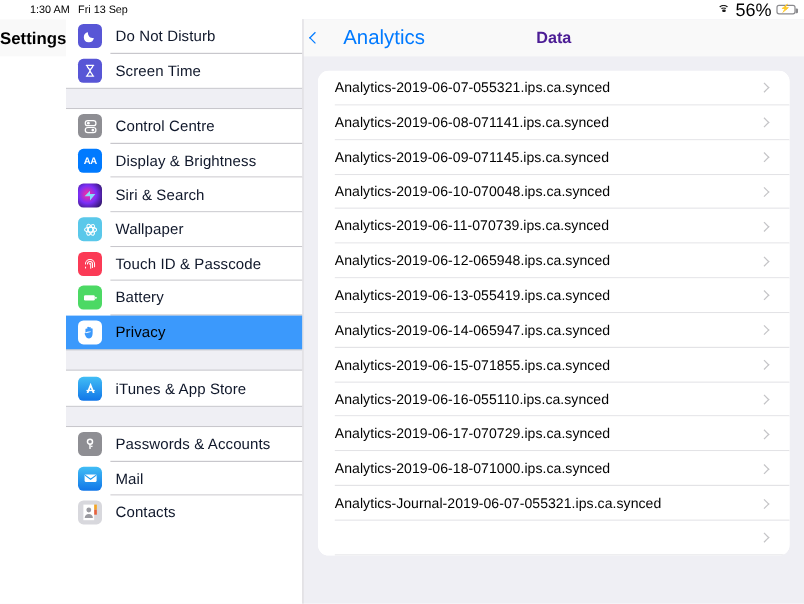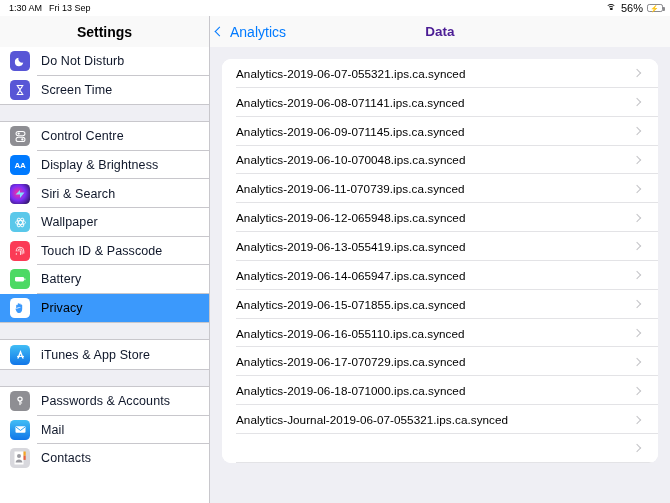--- a/index.html
+++ b/index.html
@@ -10,56 +10,56 @@
     overflow:hidden;
     -webkit-font-smoothing:antialiased;
   }
 
   
   .statusbar{
     position:absolute; top:0; left:0; width:670px; height:16px;
     display:flex; align-items:center;
     font-size:9px; color:#000; background:#ffffff;
   }
-  .sb-left{ display:flex; align-items:center; gap:7px; padding-left:9px; }
+  .sb-left{ display:flex; align-items:center; gap:7px; padding-left:25px; }
   .sb-spacer{ flex:1; }
   .sb-right{ display:flex; align-items:center; gap:4px; padding-right:7px; }
   .wifi-icon{ width:11px; height:9px; position:relative; }
   .wifi-icon span{
     position:absolute; left:50%; transform:translateX(-50%);
     border:1.2px solid #1a1a1a; border-bottom-color:transparent;
     border-left-color:transparent; border-right-color:transparent;
     border-radius:50%;
   }
   .wifi-icon .w1{ width:10px; height:10px; top:0px; }
   .wifi-icon .w2{ width:6px;  height:6px;  top:2px; }
   .wifi-icon .w3{ width:2.4px;height:2.4px;top:4.6px; background:#1a1a1a; border-radius:50%; border:none;}
-  .batt-pct{ font-size:11px; color:#000; letter-spacing:0px; }
+  .batt-pct{ font-size:15px; color:#000; letter-spacing:0px; }
   .batt{
     width:16px; height:8px; border:1px solid #8a8a8e; border-radius:2.2px;
     position:relative; padding:1px;
   }
   .batt::after{
     content:""; position:absolute; right:-2.6px; top:2.2px;
     width:1.6px; height:3.4px; background:#8a8a8e; border-radius:0 1px 1px 0;
   }
   .batt-fill{ width:100%; height:100%; background:#4cd964; border-radius:1px; }
   .bolt{
     position:absolute; left:50%; top:50%; transform:translate(-50%,-50%);
     font-size:7px; line-height:1; color:#1a1a1a;
   }
 
   
   .split{ position:absolute; top:16px; left:0; width:670px; height:487px; display:flex; }
 
   
   .sidebar{
-    width:210px; height:487px; background:#ffffff;
+    width:253px; height:487px; background:#ffffff;
     border-right:1px solid #c8c7cc;
-    display:flex; flex-direction:column;
+    display:flex; flex-direction:row;
     overflow:hidden;
   }
   .sidebar-title{
     height:31px; min-height:31px;
     display:flex; align-items:center; justify-content:center;
     font-size:14px; font-weight:bold; color:#000; background:#f9f9f9;
   }
   .sidebar-list{ flex:1; overflow:hidden; background:#ffffff; }
   .group-gap{ height:18px; background:#efeff4; border-top:1px solid #c8c7cc; border-bottom:1px solid #c8c7cc; }
   .row{
@@ -82,22 +82,22 @@
   }
   .ic svg{ display:block; }
 
   
   .detail{ flex:1; height:487px; background:#efeff4; display:flex; flex-direction:column; overflow:hidden; }
   .navbar{
     height:31px; min-height:31px; background:#f9f9f9;
     display:flex; align-items:center; position:relative;
   }
   .back{
-    display:flex; align-items:center; gap:6px;
-    padding-left:6px; color:#007aff; font-size:14px; cursor:default;
+    display:flex; align-items:center; gap:19px;
+    padding-left:6px; color:#007aff; font-size:17px; cursor:default;
   }
   .chev-left{ width:7px; height:7px; border-left:1.9px solid #007aff; border-bottom:1.9px solid #007aff;
               transform:rotate(45deg); margin-right:1px; }
   .nav-title{
     position:absolute; left:0; right:0; text-align:center;
     font-size:13.5px; font-weight:bold; color:#4c1d95; pointer-events:none;
   }
   .scrollarea{ flex:1; overflow:hidden; padding:12px 12px 0 12px; }
   .card{
     background:#ffffff; border-radius:9px; overflow:hidden;

